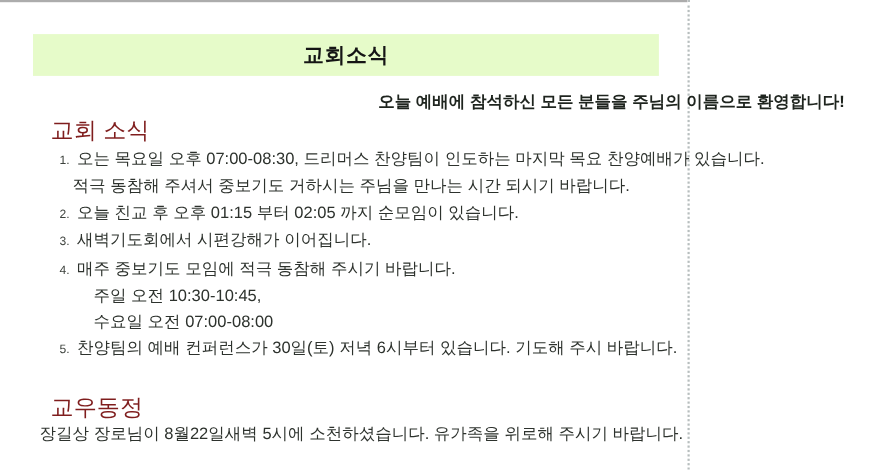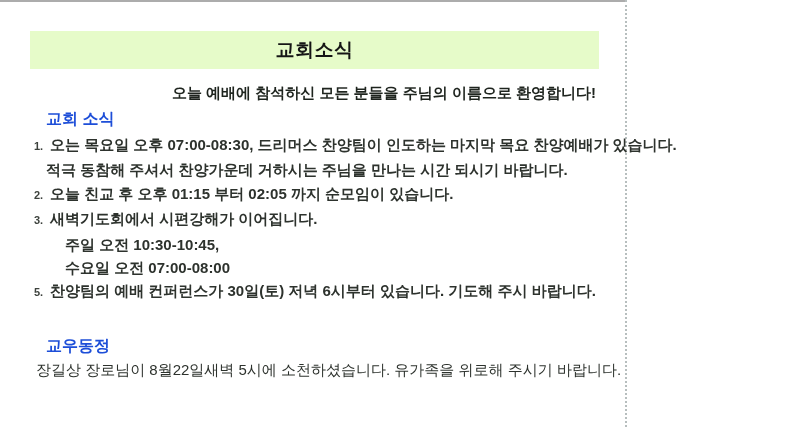--- a/index.html
+++ b/index.html
@@ -26,32 +26,31 @@
     background: #e6fbc9;
     display: flex; align-items: center; justify-content: center;
   }
   .title-bar h1 {
     font-size: 19px; font-weight: bold; color: #151515;
     letter-spacing: 0.5px;
   }
   .welcome {
     width: 768px;
     margin-top: 15px;
-    text-align: center;
+    text-align: right;
     font-size: 15px; font-weight: bold; color: #1e241e;
     line-height: 17px;
   }
   .section-heading {
     margin: 9px 0 0 46px;
-    font-size: 16px; font-weight: bold; color: #1d4ed8;
+    font-size: 21px; font-weight: normal; color: #7f1d1d;
     line-height: 17px;
   }
   .list {
-    margin: 6px 0 0 26px;
-    font-weight: bold;
+    margin: 6px 0 0 46px;
   }
   .row {
     line-height: 23.4px;
     font-size: 15px;
     color: #2d322d;
     white-space: nowrap;
   }
   .row.numbered { padding-left: 8px; }
   .row .num {
     display: inline-block;
@@ -85,30 +84,33 @@
   <p class="welcome">오늘 예배에 참석하신 모든 분들을 주님의 이름으로 환영합니다!</p>
 
   <section>
     <h2 class="section-heading">교회 소식</h2>
 
     <div class="list">
 
       <div class="row numbered">
         <span class="num">1.</span><span class="txt">오는 목요일 오후 07:00-08:30, 드리머스 찬양팀이 인도하는 마지막 목요 찬양예배가 있습니다.</span>
       </div>
-      <div class="row cont">적극 동참해 주셔서 찬양가운데 거하시는 주님을 만나는 시간 되시기 바랍니다.</div>
+      <div class="row cont">적극 동참해 주셔서 중보기도 거하시는 주님을 만나는 시간 되시기 바랍니다.</div>
 
       <div class="row numbered">
         <span class="num">2.</span><span class="txt">오늘 친교 후 오후 01:15 부터 02:05 까지 순모임이 있습니다.</span>
       </div>
 
       <div class="row numbered">
         <span class="num">3.</span><span class="txt">새벽기도회에서 시편강해가 이어집니다.</span>
       </div>
 
+      <div class="row numbered">
+        <span class="num">4.</span><span class="txt">매주 중보기도 모임에 적극 동참해 주시기 바랍니다.</span>
+      </div>
       <div class="row sub">주일 오전 10:30-10:45,</div>
       <div class="row sub">수요일 오전 07:00-08:00</div>
 
       <div class="row numbered">
         <span class="num">5.</span><span class="txt">찬양팀의 예배 컨퍼런스가 30일(토) 저녁 6시부터 있습니다. 기도해 주시 바랍니다.</span>
       </div>
 
     </div>
   </section>
 

